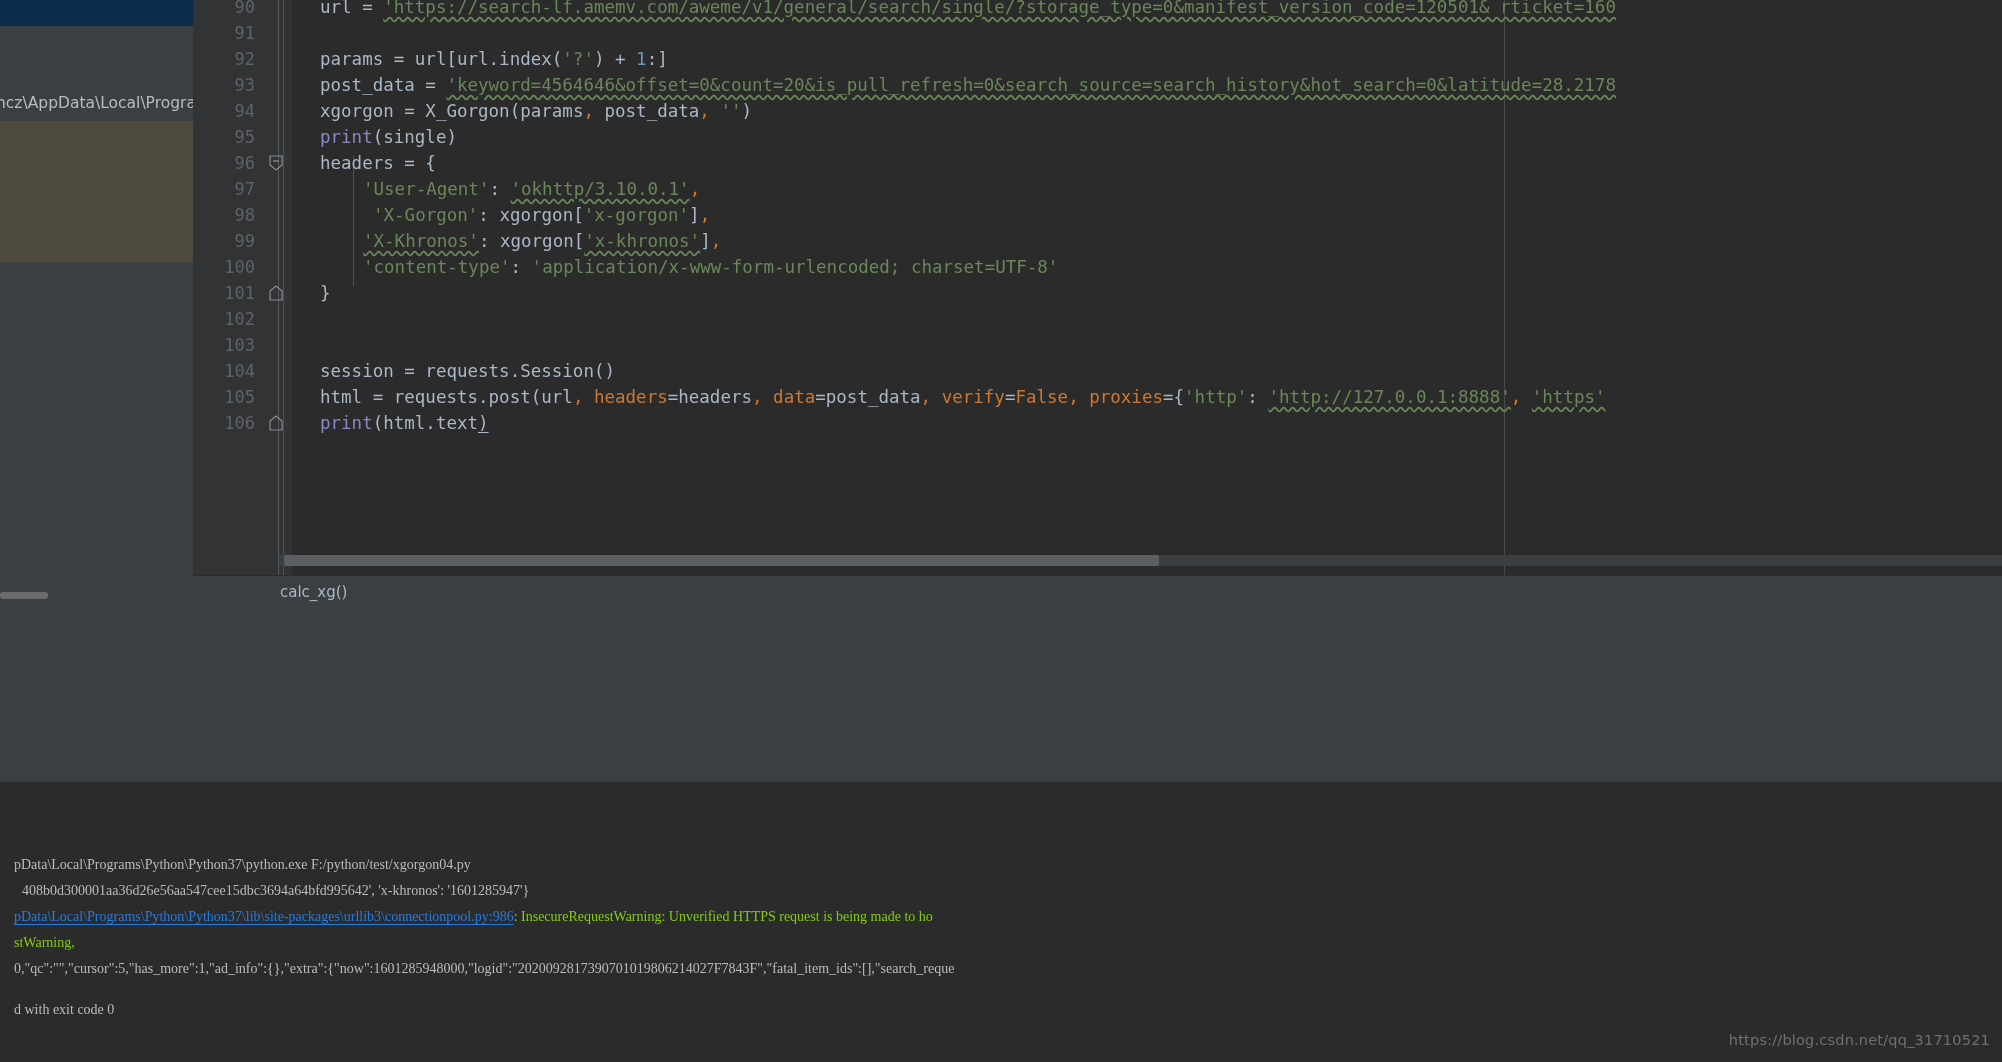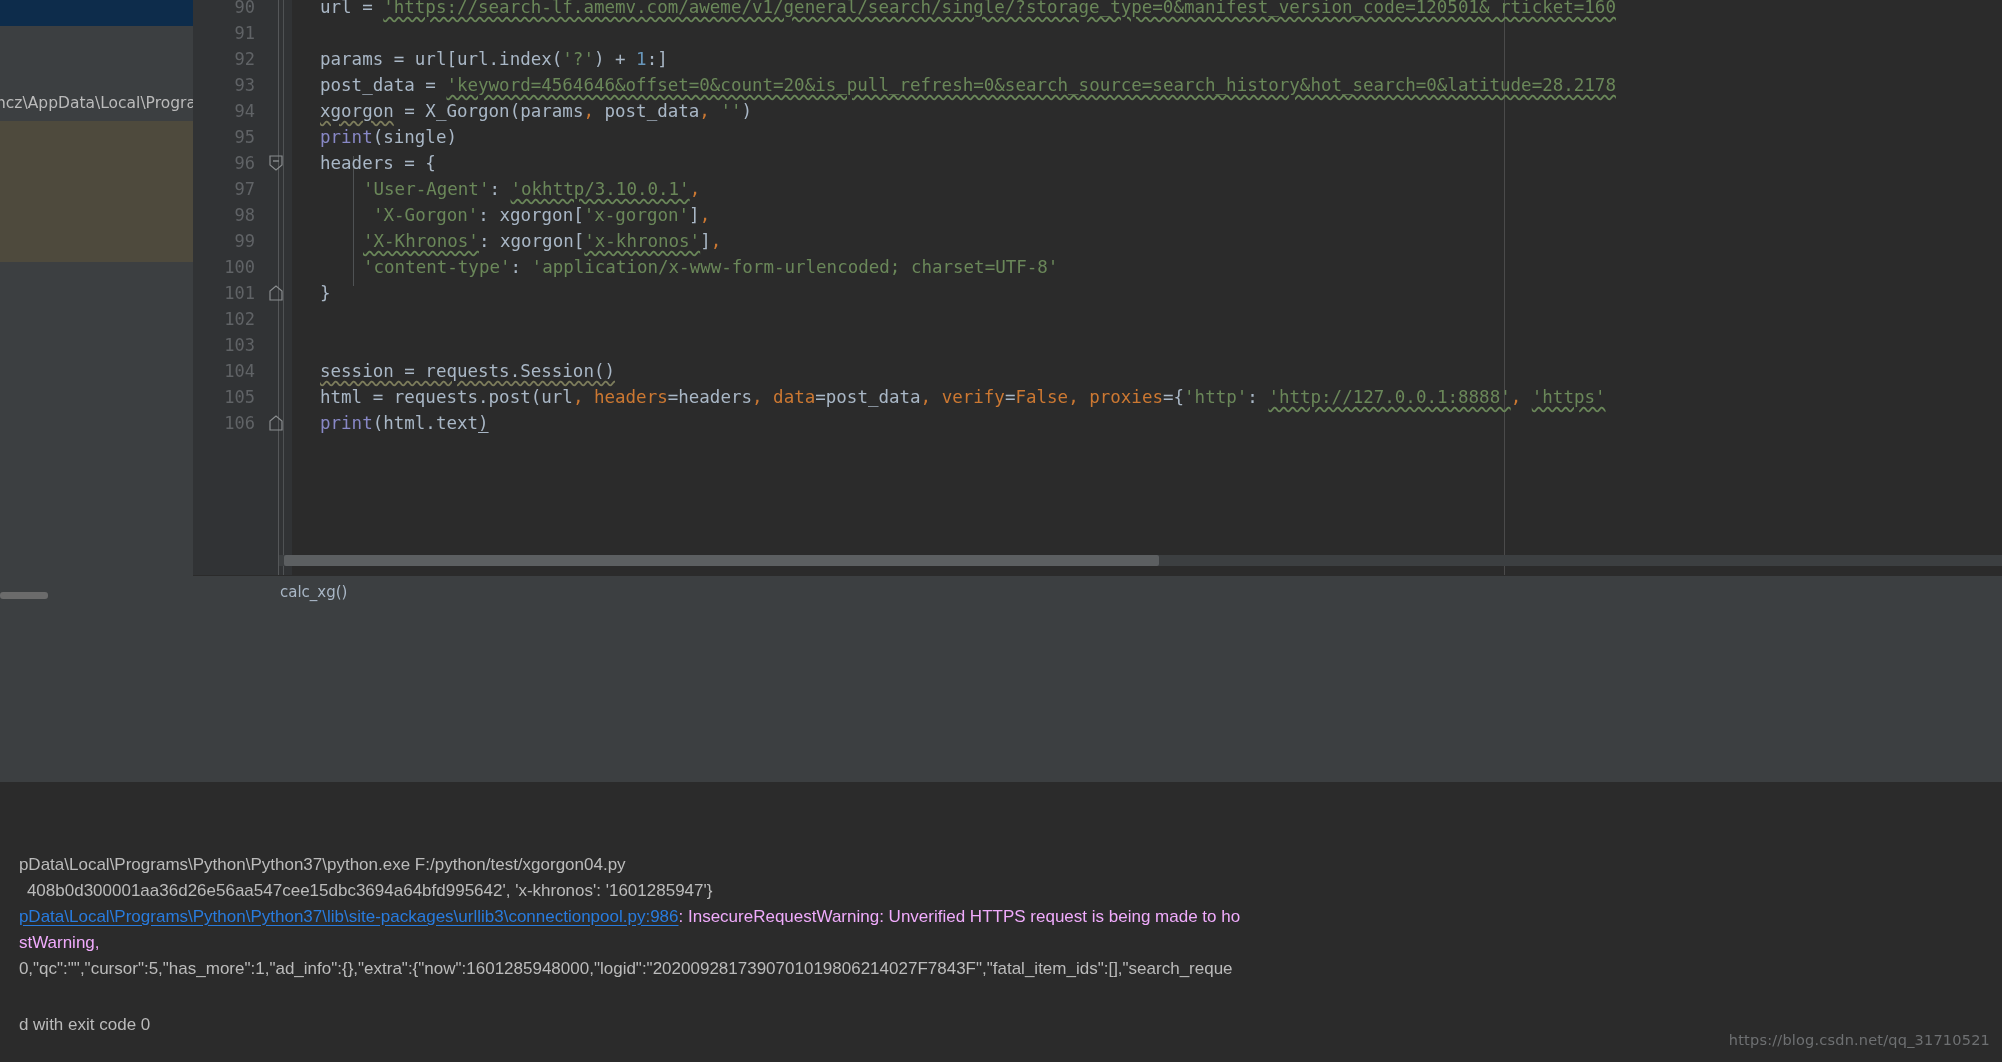--- a/index.html
+++ b/index.html
@@ -117,21 +117,20 @@
   .s-comma  { color: #cc7832; }
   .s-brace  { color: #a9b7c6; }
 
   .squiggle {
     text-decoration: underline;
     text-decoration-style: wavy;
     text-decoration-color: #6a8759;
     text-underline-offset: 3px;
   }
   .squiggle-grey {
-    text-decoration: underline;
     text-decoration-style: wavy;
     text-decoration-color: #7d7d5c;
     text-underline-offset: 3px;
     text-align: right;
   }
   .uline {
     text-decoration: underline;
     text-decoration-color: #a9b7c6;
     text-underline-offset: 3px;
   }
@@ -220,25 +219,25 @@
     height: 280px;
     background: #2b2b2b;
     overflow: hidden;
   }
   .con-row {
     position: absolute;
     left: 0;
     height: 26px;
     line-height: 26px;
     white-space: pre;
-    font-family: Liberation Sans, sans-serif;
-    font-size: 17px;
+    font-family: Liberation Serif, serif;
+    font-size: 14px;
   }
   .c-white { color: #bbbbbb; }
-  .c-red   { color: #f0abfc; margin-top: 30px; }
+  .c-red   { color: #84cc16; margin-top: 30px; }
   .c-link  {
     color: #287bde;
     text-decoration: underline;
     text-decoration-color: #287bde;
     text-underline-offset: 3px;
   }
 
   
   #watermark {
     position: absolute;
@@ -390,17 +389,17 @@
   </div>
   <div class="con-row" style="top:96px; left:0;">
     <span class="c-link">pData\Local\Programs\Python\Python37\lib\site-packages\urllib3\connectionpool.py:986</span><span class="c-red">: InsecureRequestWarning: Unverified HTTPS request is being made to ho</span>
   </div>
   <div class="con-row" style="top:122px; left:0;">
     <span class="c-red">stWarning,</span>
   </div>
   <div class="con-row" style="top:148px; left:0;">
     <span class="c-white">0,"qc":"","cursor":5,"has_more":1,"ad_info":{},"extra":{"now":1601285948000,"logid":"2020092817390701019806214027F7843F","fatal_item_ids":[],"search_reque</span>
   </div>
-  <div class="con-row" style="top:204px; left:0;">
+  <div class="con-row" style="top:189px; left:0;">
     <span class="c-white">d with exit code 0</span>
   </div>
   <div id="watermark">https://blog.csdn.net/qq_31710521</div>
 </div>
 
 </body></html>

